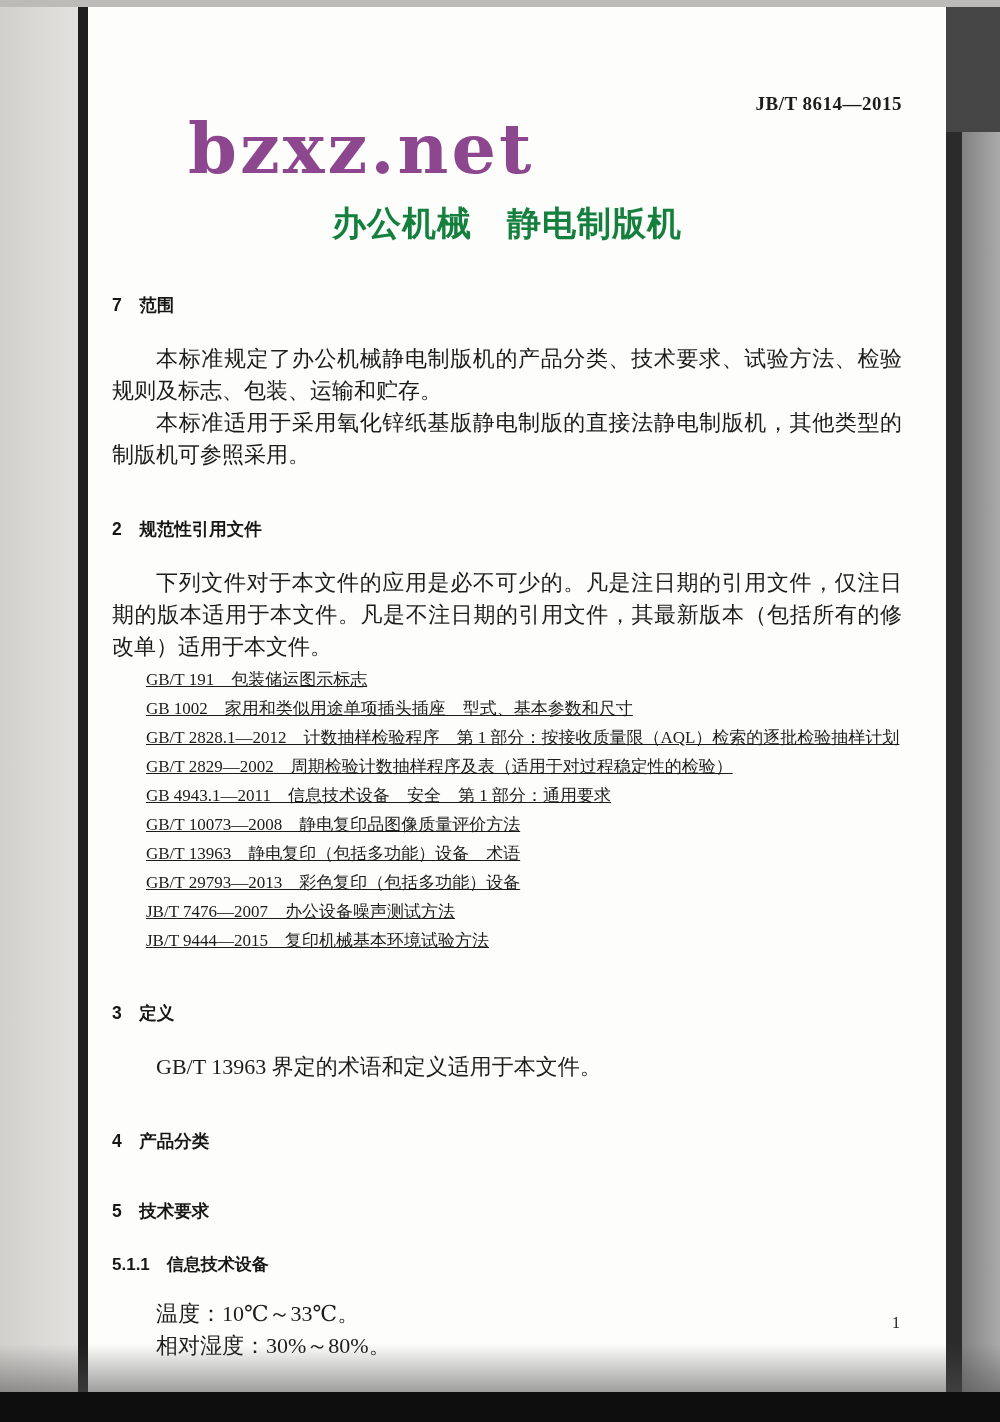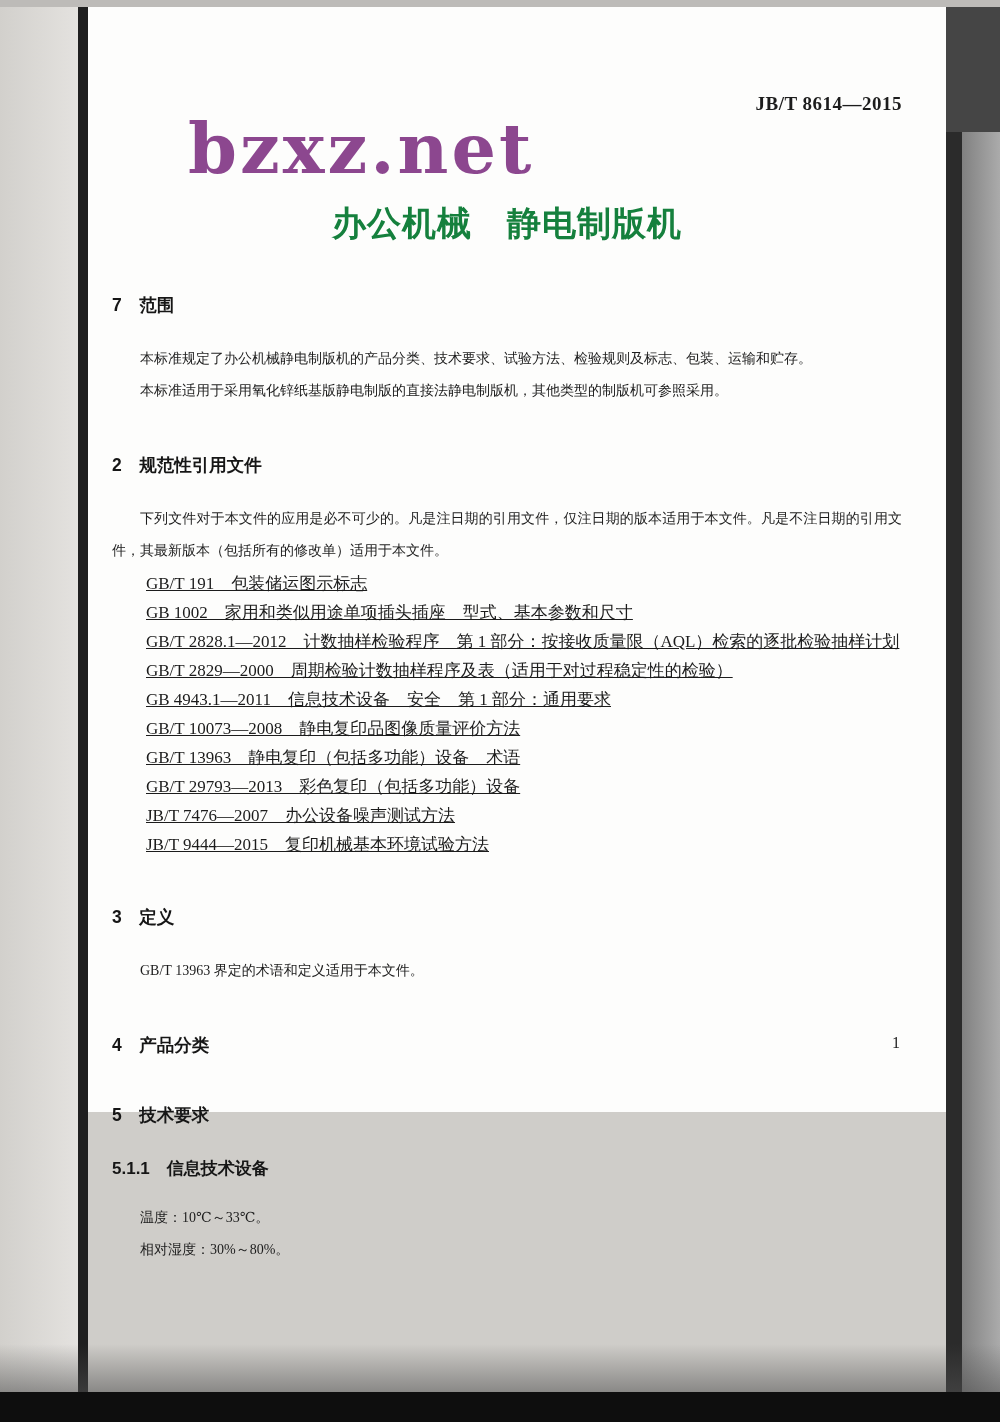--- a/index.html
+++ b/index.html
@@ -23,21 +23,21 @@
   .edge-corner       { position: absolute; left: 946px; top: 0; width: 54px; height: 132px; background: #454545; }
   .edge-bottom-shadow{ position: absolute; left: 0; bottom: 30px; width: 100%; height: 48px;
                        background: linear-gradient(180deg, rgba(110,110,110,0), rgba(80,80,80,0.55)); }
   .edge-bottom-bar   { position: absolute; left: 0; bottom: 0; width: 100%; height: 30px; background: #0e0e0e; }
   .edge-top-band     { position: absolute; left: 0; top: 0; width: 100%; height: 7px; background: #bdbbb8; }
 
   
   .page {
     position: absolute;
     left: 88px; top: 7px;
-    width: 858px; height: 1105px;
+    width: 858px; height: 1385px;
     background: #fdfdfc;
     padding: 86px 44px 0 24px;
   }
 
   .doc-number {
     text-align: right;
     font-size: 19px;
     font-weight: bold;
     letter-spacing: 0.5px;
   }
@@ -75,21 +75,21 @@
   .subsec {
     margin-top: 30px;
     margin-bottom: 22px;
     font-family: "Liberation Sans", "DejaVu Sans", sans-serif;
     font-size: 17px;
     font-weight: bold;
     color: #161616;
   }
 
   p.body {
-    font-size: 14px;
+    font-size: 22px;
     line-height: 32px;
     text-indent: 2em;
     text-align: justify;
   }
   p.body + p.body { margin-top: 0; }
 
   .refs { margin-top: 2px; }
   .ref {
     font-size: 17px;
     line-height: 29px;
@@ -129,21 +129,21 @@
     <h2 class="sec">7　范围</h2>
     <p class="body">本标准规定了办公机械静电制版机的产品分类、技术要求、试验方法、检验规则及标志、包装、运输和贮存。</p>
     <p class="body">本标准适用于采用氧化锌纸基版静电制版的直接法静电制版机，其他类型的制版机可参照采用。</p>
 
     <h2 class="sec">2　规范性引用文件</h2>
     <p class="body">下列文件对于本文件的应用是必不可少的。凡是注日期的引用文件，仅注日期的版本适用于本文件。凡是不注日期的引用文件，其最新版本（包括所有的修改单）适用于本文件。</p>
     <div class="refs">
       <div class="ref">GB/T 191　包装储运图示标志</div>
       <div class="ref">GB 1002　家用和类似用途单项插头插座　型式、基本参数和尺寸</div>
       <div class="ref">GB/T 2828.1—2012　计数抽样检验程序　第 1 部分：按接收质量限（AQL）检索的逐批检验抽样计划</div>
-      <div class="ref">GB/T 2829—2000　周期检验计数抽样程序及表（适用于对过程稳定性的检验）</div>
+      <div class="ref">GB/T 2829—2002　周期检验计数抽样程序及表（适用于对过程稳定性的检验）</div>
       <div class="ref">GB 4943.1—2011　信息技术设备　安全　第 1 部分：通用要求</div>
       <div class="ref">GB/T 10073—2008　静电复印品图像质量评价方法</div>
       <div class="ref">GB/T 13963　静电复印（包括多功能）设备　术语</div>
       <div class="ref">GB/T 29793—2013　彩色复印（包括多功能）设备</div>
       <div class="ref">JB/T 7476—2007　办公设备噪声测试方法</div>
       <div class="ref">JB/T 9444—2015　复印机械基本环境试验方法</div>
     </div>
 
     <h2 class="sec">3　定义</h2>
     <p class="body">GB/T 13963 界定的术语和定义适用于本文件。</p>

